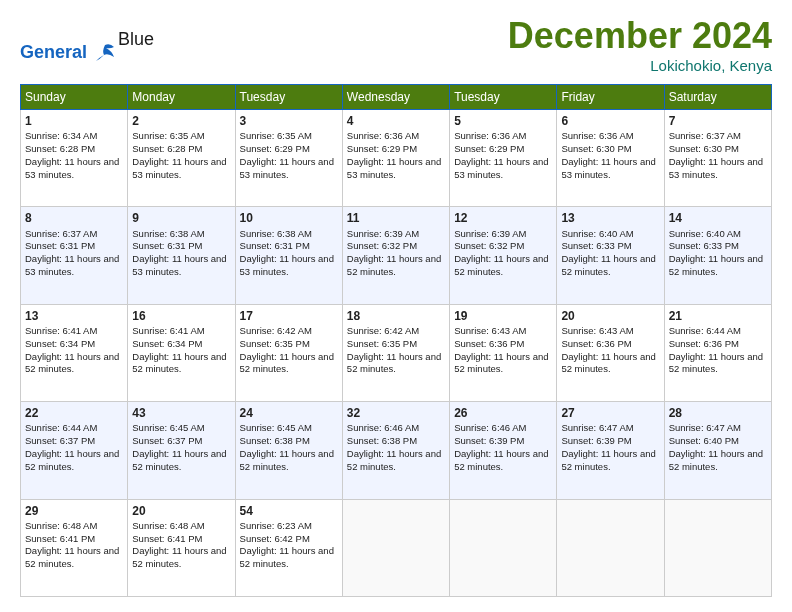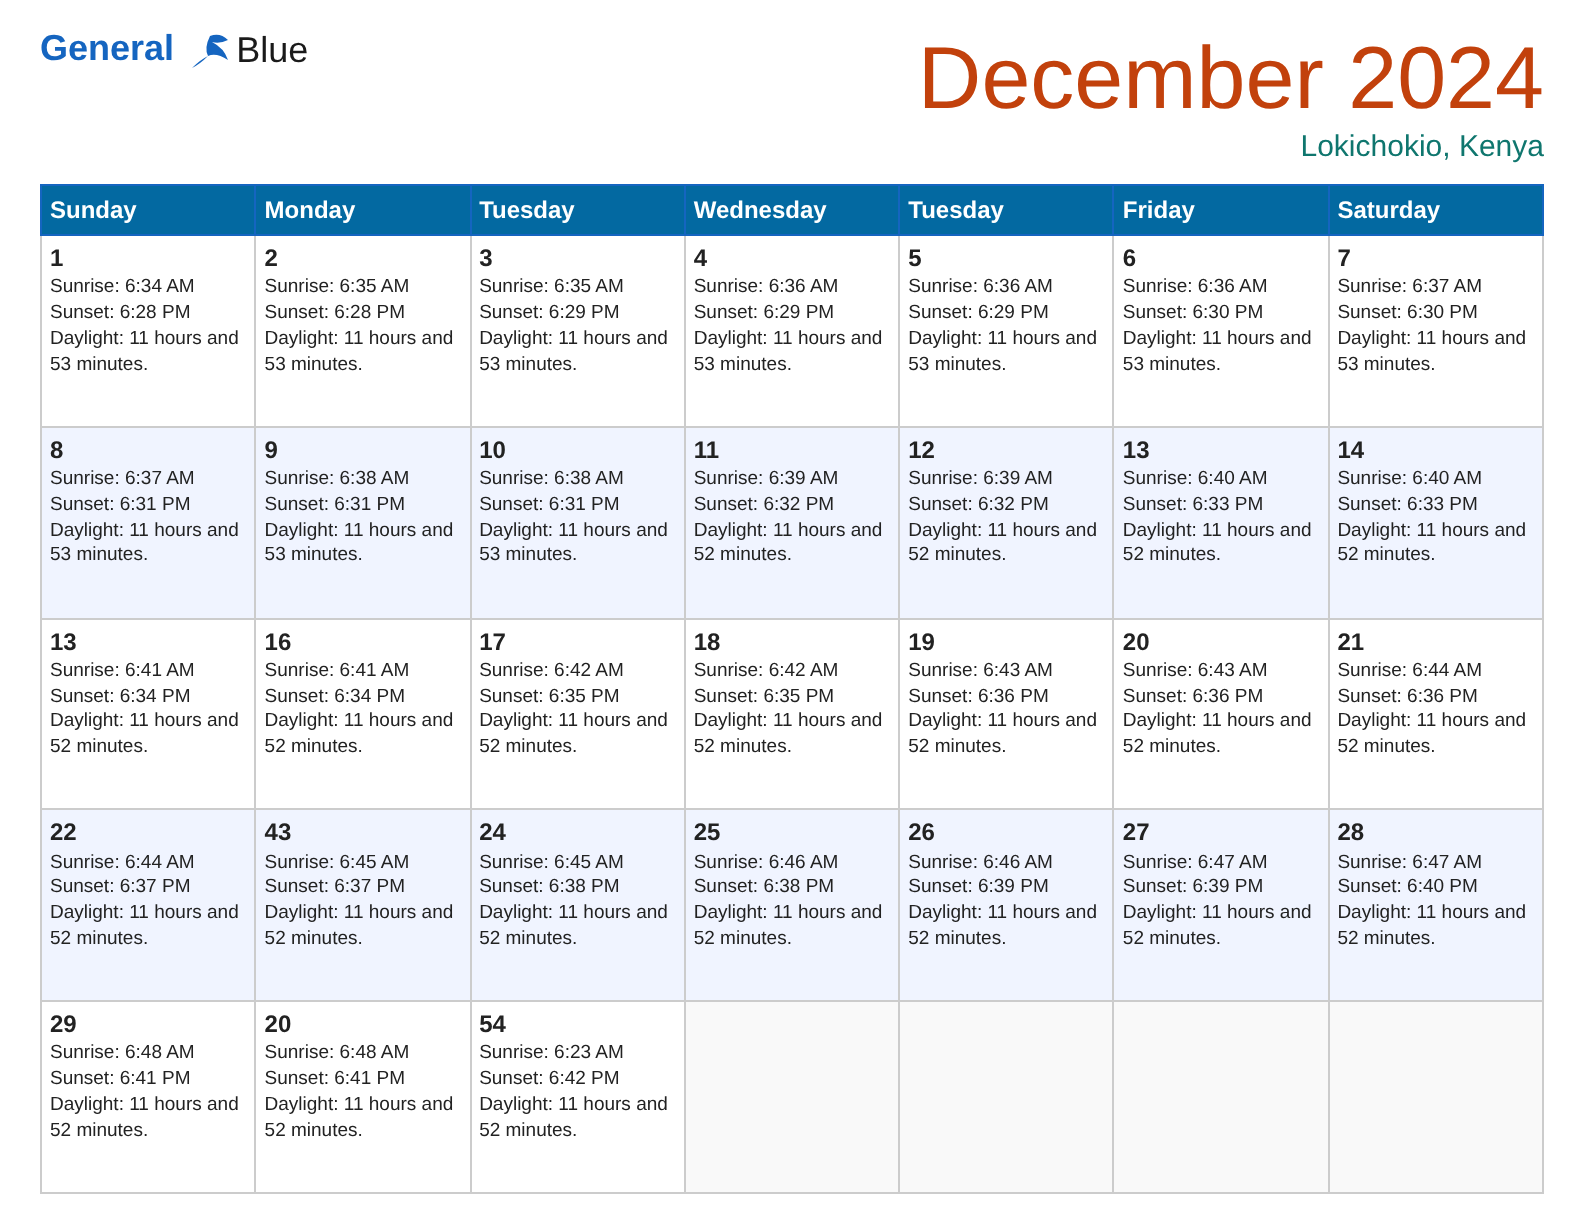--- a/index.html
+++ b/index.html
@@ -24,40 +24,40 @@
       margin-bottom: 10px;
     }
     .logo {
       display: flex;
       align-items: center;
     }
     .title-area {
       text-align: right;
     }
     .month-title {
-      font-size: 44px;
-      font-weight: normal;
-      color: #c2410c;
+      font-size: 36px;
+      font-weight: bold;
+      color: #4d7c0f;
     }
     .location {
       font-size: 15px;
       color: #0f766e;
     }
     .calendar {
       flex: 1;
       border: 1px solid #ccc;
       border-collapse: collapse;
       width: 100%;
       table-layout: fixed;
     }
     .calendar th {
-      background-color: #0369a1;
+      background-color: #4d7c0f;
       color: #fff;
       font-size: 12px;
-      font-weight: bold;
+      font-weight: normal;
       padding: 5px 4px;
       text-align: left;
       border: 1px solid #1565c0;
       margin-top: 48px;
     }
     .calendar td {
       border: 1px solid #ccc;
       vertical-align: top;
       padding: 3px 4px;
       font-size: 9.5px;
@@ -82,21 +82,21 @@
     }
   </style>
 </head>
 <body>
 
 <div class="page">
   <div class="header">
     <div class="logo">
       <div>
         <div style="display:flex;align-items:center;">
-          <div style="font-size:18px;font-weight:bold;color:#1a1a1a;line-height:1.1;">
+          <div style="font-size:18px;font-weight:bold;color:#1a1a1a;line-height:1.1;margin-top:28px;">
             <span style="color:#1565c0;">General</span>
             <svg style="display:inline;vertical-align:middle;margin-left:2px;" width="22" height="20" viewBox="0 0 22 20">
               <path d="M11 2 Q16 0 20 4 Q16 6 12 5 Q18 8 20 14 Q14 10 10 12 Q8 8 11 2Z" fill="#1565c0"></path>
               <path d="M10 12 Q6 16 2 18 Q6 14 10 12Z" fill="#1565c0"></path>
             </svg>
           </div>
           <div style="font-size:18px;font-weight:normal;color:#1a1a1a;margin-left:2px;">Blue</div>
         </div>
       </div>
     </div>
@@ -143,21 +143,21 @@
           <td><span class="day-num">17</span><span>Sunrise: 6:42 AM</span><br><span>Sunset: 6:35 PM</span><br><span>Daylight: 11 hours and 52 minutes.</span></td>
           <td><span class="day-num">18</span><span>Sunrise: 6:42 AM</span><br><span>Sunset: 6:35 PM</span><br><span>Daylight: 11 hours and 52 minutes.</span></td>
           <td><span class="day-num">19</span><span>Sunrise: 6:43 AM</span><br><span>Sunset: 6:36 PM</span><br><span>Daylight: 11 hours and 52 minutes.</span></td>
           <td><span class="day-num">20</span><span>Sunrise: 6:43 AM</span><br><span>Sunset: 6:36 PM</span><br><span>Daylight: 11 hours and 52 minutes.</span></td>
           <td><span class="day-num">21</span><span>Sunrise: 6:44 AM</span><br><span>Sunset: 6:36 PM</span><br><span>Daylight: 11 hours and 52 minutes.</span></td>
         </tr>
         <tr>
           <td><span class="day-num">22</span><span>Sunrise: 6:44 AM</span><br><span>Sunset: 6:37 PM</span><br><span>Daylight: 11 hours and 52 minutes.</span></td>
           <td><span class="day-num">43</span><span>Sunrise: 6:45 AM</span><br><span>Sunset: 6:37 PM</span><br><span>Daylight: 11 hours and 52 minutes.</span></td>
           <td><span class="day-num">24</span><span>Sunrise: 6:45 AM</span><br><span>Sunset: 6:38 PM</span><br><span>Daylight: 11 hours and 52 minutes.</span></td>
-          <td><span class="day-num">25</span><span>Sunrise: 6:46 AM</span><br><span>Sunset: 6:38 PM</span><br><span>Daylight: 11 hours and 52 minutes.</span></td>
+          <td><span class="day-num">32</span><span>Sunrise: 6:46 AM</span><br><span>Sunset: 6:38 PM</span><br><span>Daylight: 11 hours and 52 minutes.</span></td>
           <td><span class="day-num">26</span><span>Sunrise: 6:46 AM</span><br><span>Sunset: 6:39 PM</span><br><span>Daylight: 11 hours and 52 minutes.</span></td>
           <td><span class="day-num">27</span><span>Sunrise: 6:47 AM</span><br><span>Sunset: 6:39 PM</span><br><span>Daylight: 11 hours and 52 minutes.</span></td>
           <td><span class="day-num">28</span><span>Sunrise: 6:47 AM</span><br><span>Sunset: 6:40 PM</span><br><span>Daylight: 11 hours and 52 minutes.</span></td>
         </tr>
         <tr>
           <td><span class="day-num">29</span><span>Sunrise: 6:48 AM</span><br><span>Sunset: 6:41 PM</span><br><span>Daylight: 11 hours and 52 minutes.</span></td>
           <td><span class="day-num">20</span><span>Sunrise: 6:48 AM</span><br><span>Sunset: 6:41 PM</span><br><span>Daylight: 11 hours and 52 minutes.</span></td>
           <td><span class="day-num">54</span><span>Sunrise: 6:23 AM</span><br><span>Sunset: 6:42 PM</span><br><span>Daylight: 11 hours and 52 minutes.</span></td>
           <td class="empty"></td>
           <td class="empty"></td>

